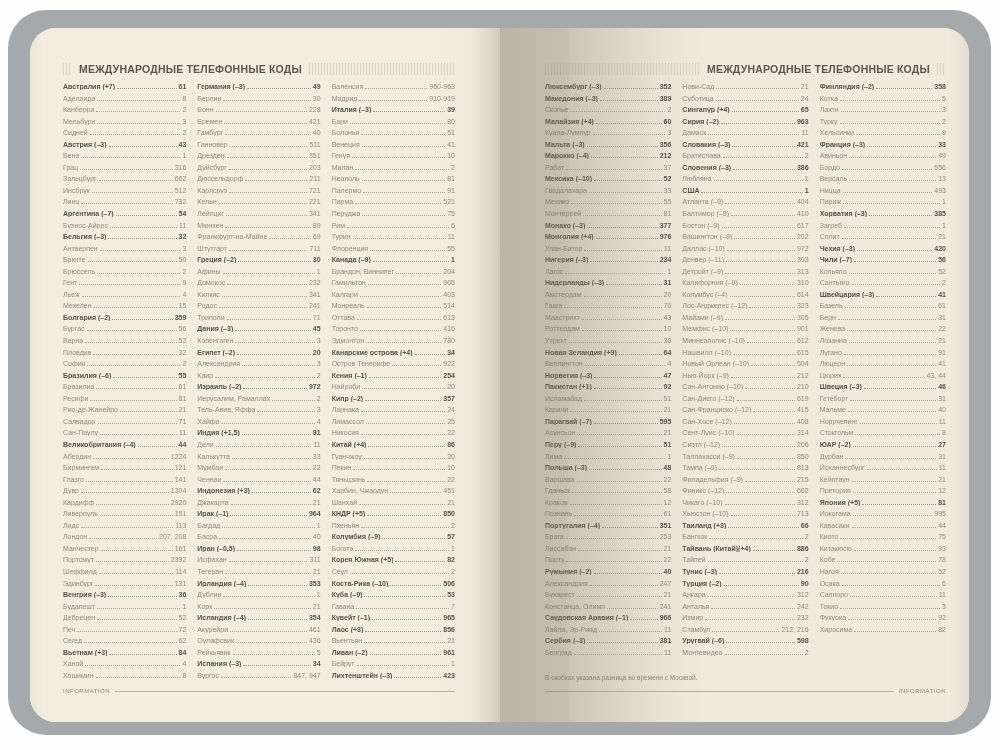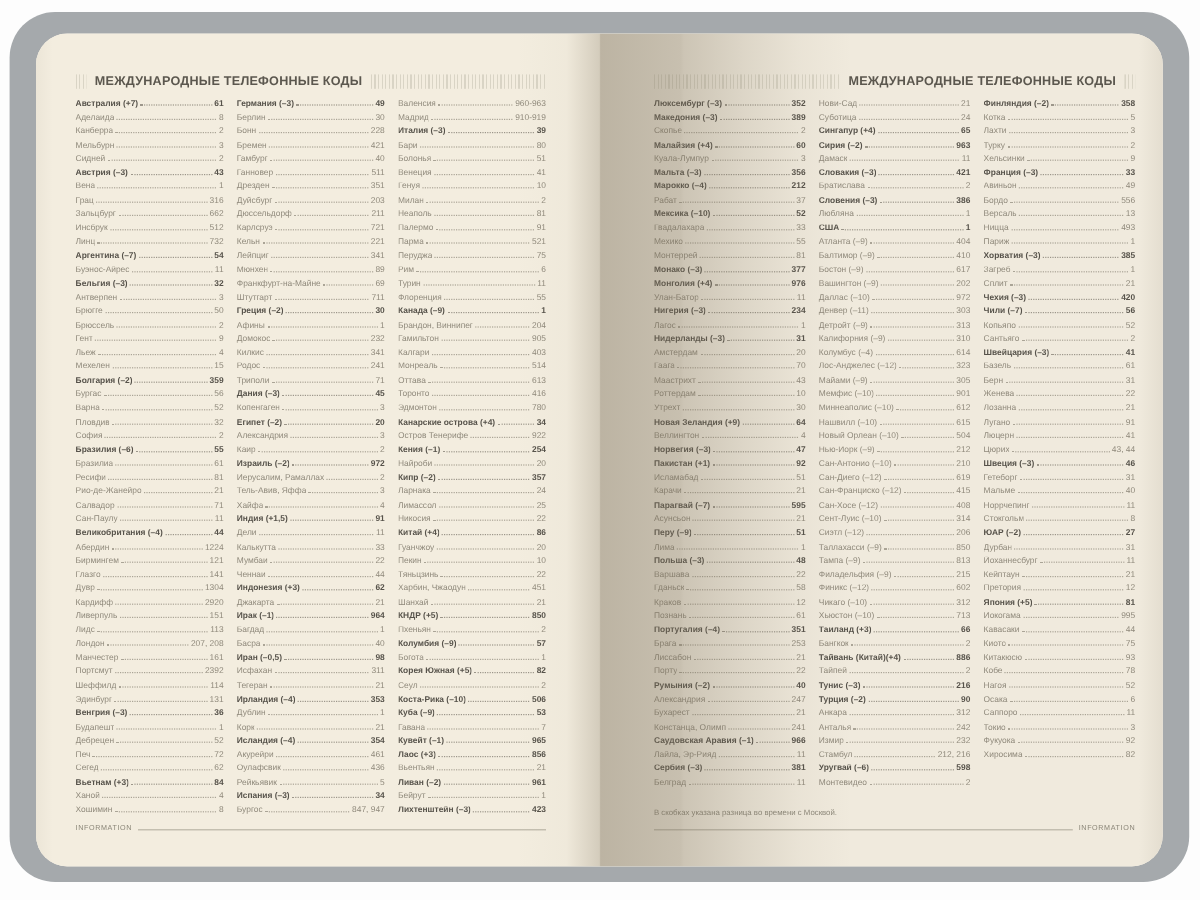--- a/index.html
+++ b/index.html
@@ -6,21 +6,21 @@
   body{width:1000px;height:750px;background:#fdfdfd;position:relative;
        font-family:"Liberation Sans",sans-serif;-webkit-font-smoothing:antialiased}
   .cover{position:absolute;left:8px;top:10px;width:983px;height:725px;
          background:#a5a9ac;border-radius:38px}
   .pages{position:absolute;left:22px;top:18px;width:939px;height:694px;
          border-radius:26px;overflow:hidden;background:#f2ecdf;
          box-shadow:inset 0 0 0 1px rgba(255,255,255,.3)}
   .page{position:absolute;top:0;height:100%;box-sizing:border-box}
   .page.left{left:0;width:470px;padding:34px 45px 0 33px;background:#f3eddf}
   .page.right{left:470px;width:469px;padding:34px 23px 0 45px;background:#f0eadd}
-  .pghead{display:flex;height:13px;margin-bottom:8px}
+  .pghead{display:flex;align-items:center;height:13px;margin-bottom:8px}
   .hatch{height:12px;background:repeating-linear-gradient(90deg,#d9d4c5 0,#d9d4c5 1px,rgba(0,0,0,0) 1px,rgba(0,0,0,0) 3px)}
   .hatch.sm{width:9px}
   .hatch.fill{flex:1}
   .pgtitle{font-size:10.5px;font-weight:bold;color:#5b574e;letter-spacing:.2px;
            margin:0 7px;white-space:nowrap}
   .cols{display:flex;gap:11px}
   .col{flex:1;min-width:0}
   .row{display:flex;align-items:baseline;height:11.55px;font-size:7px;color:#8f897b}
   .row .n{white-space:nowrap;overflow:hidden}
   .row .d{flex:1;min-width:5px;border-bottom:1px dotted #aaa496;margin:0 2px 2px 2px}

